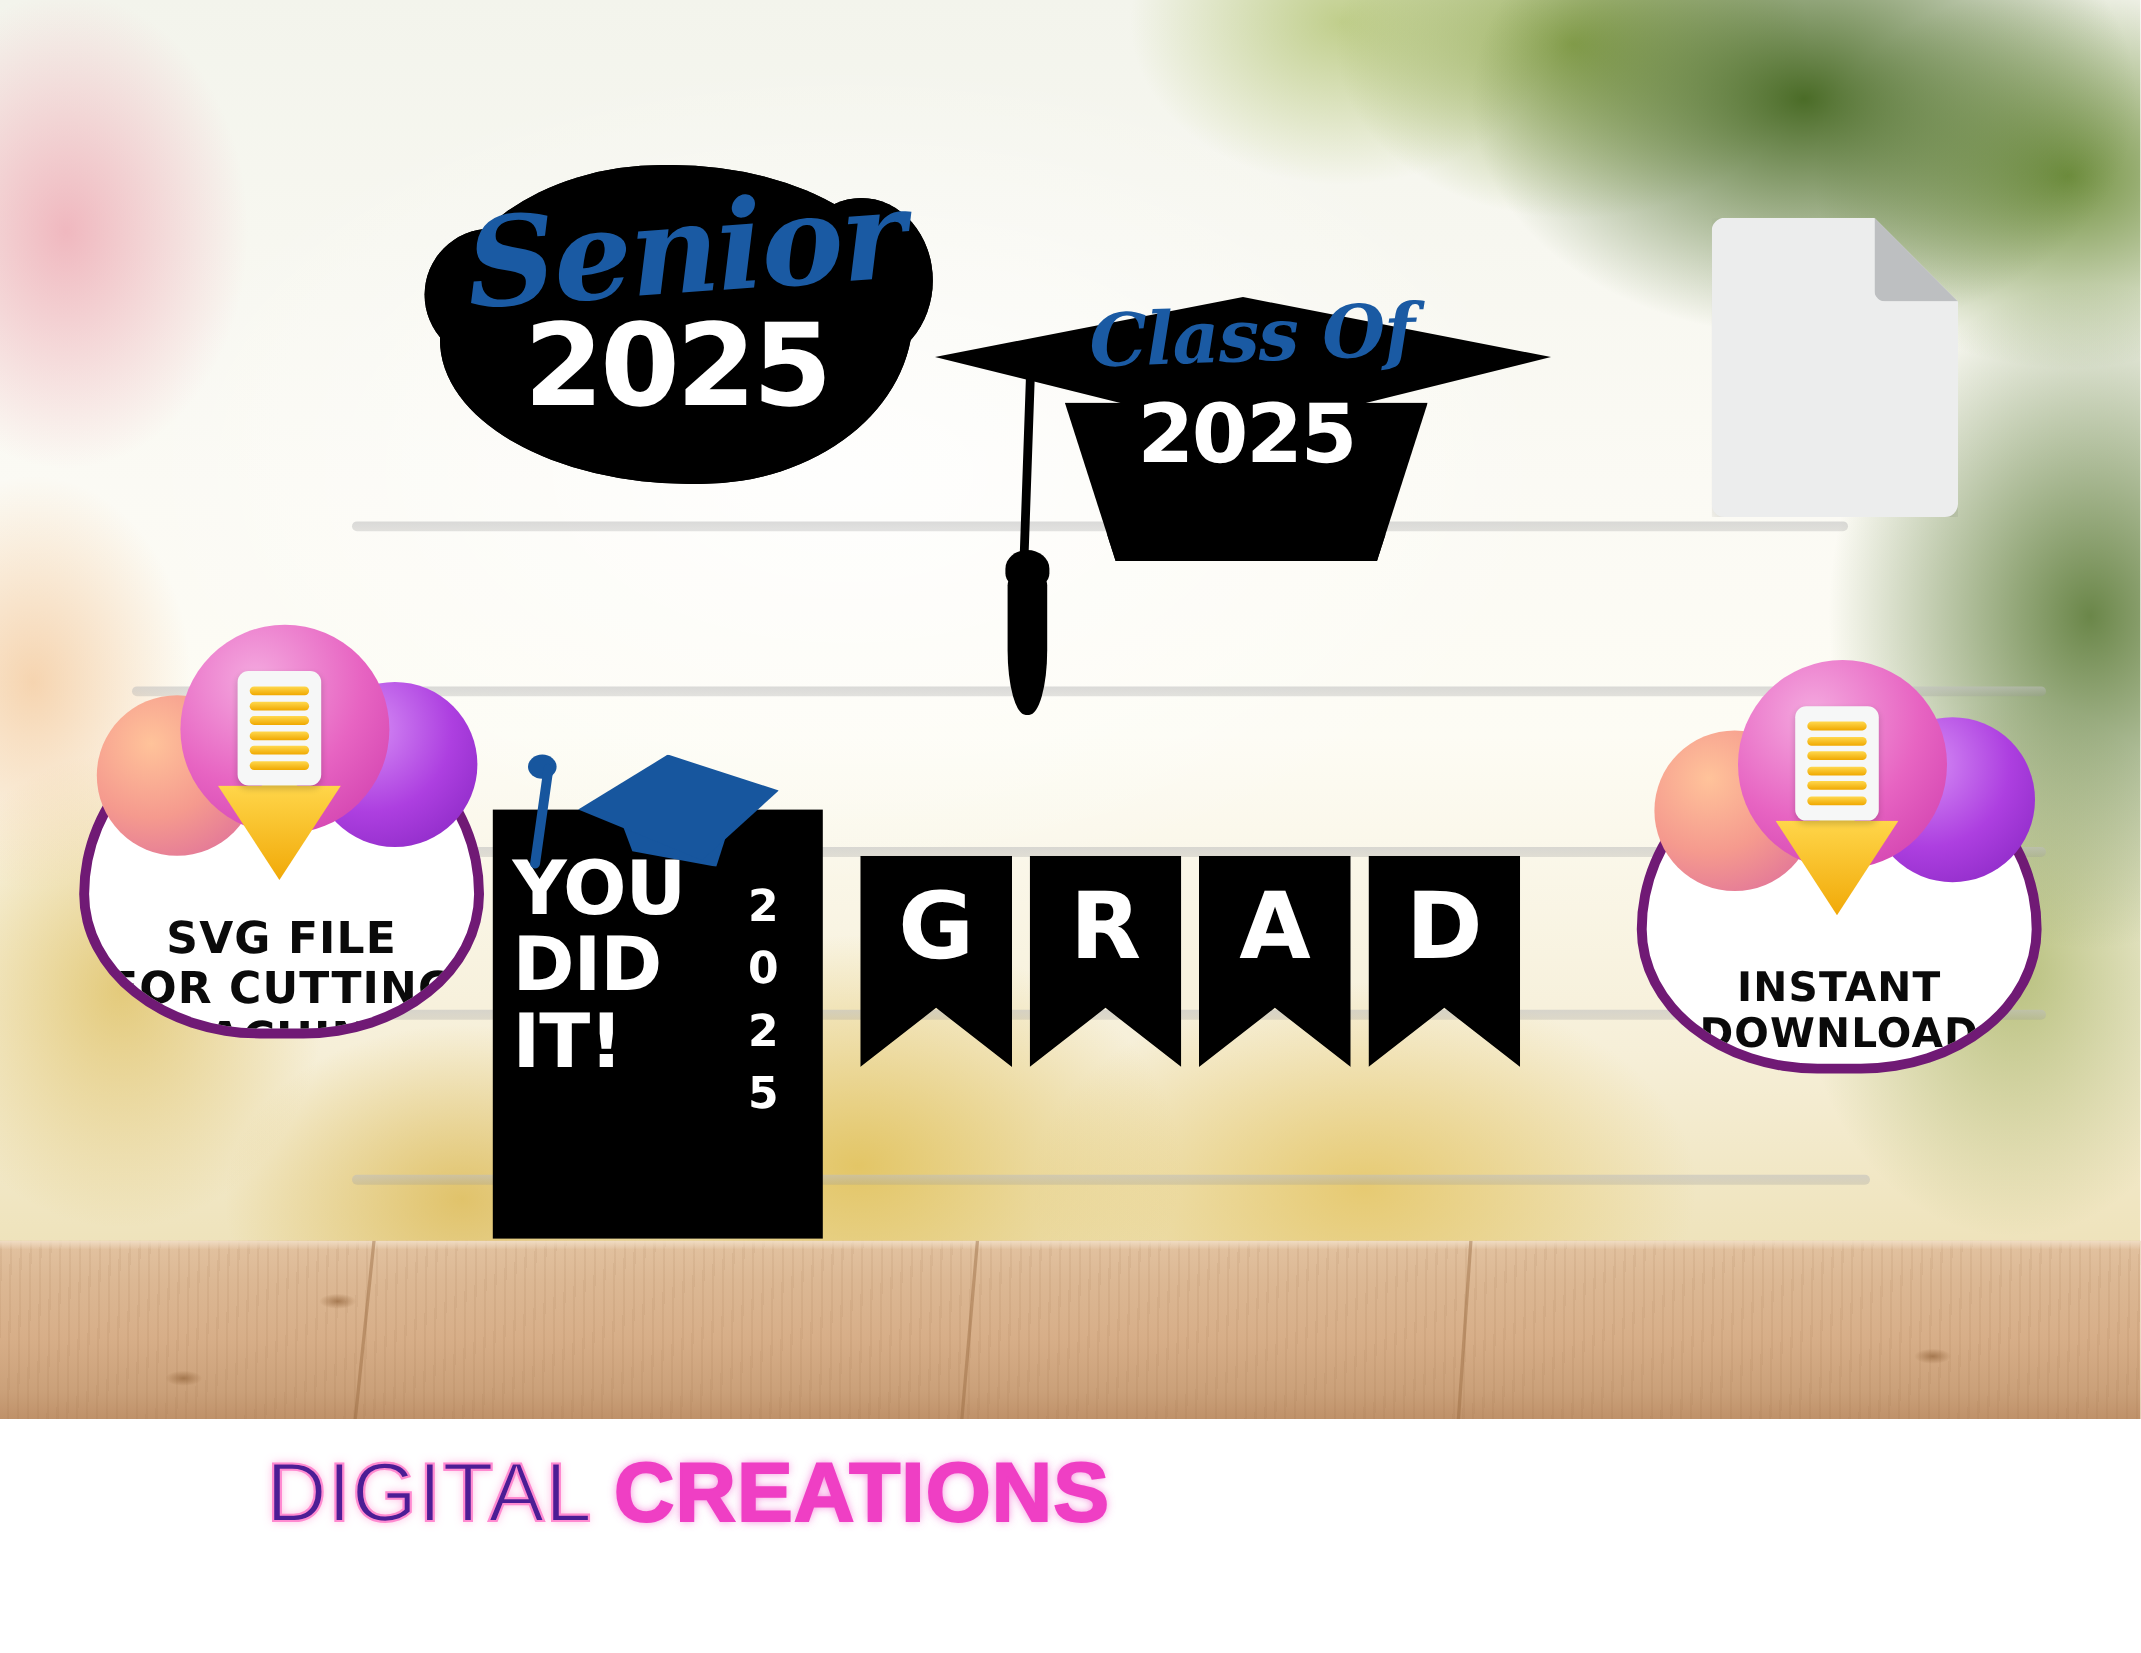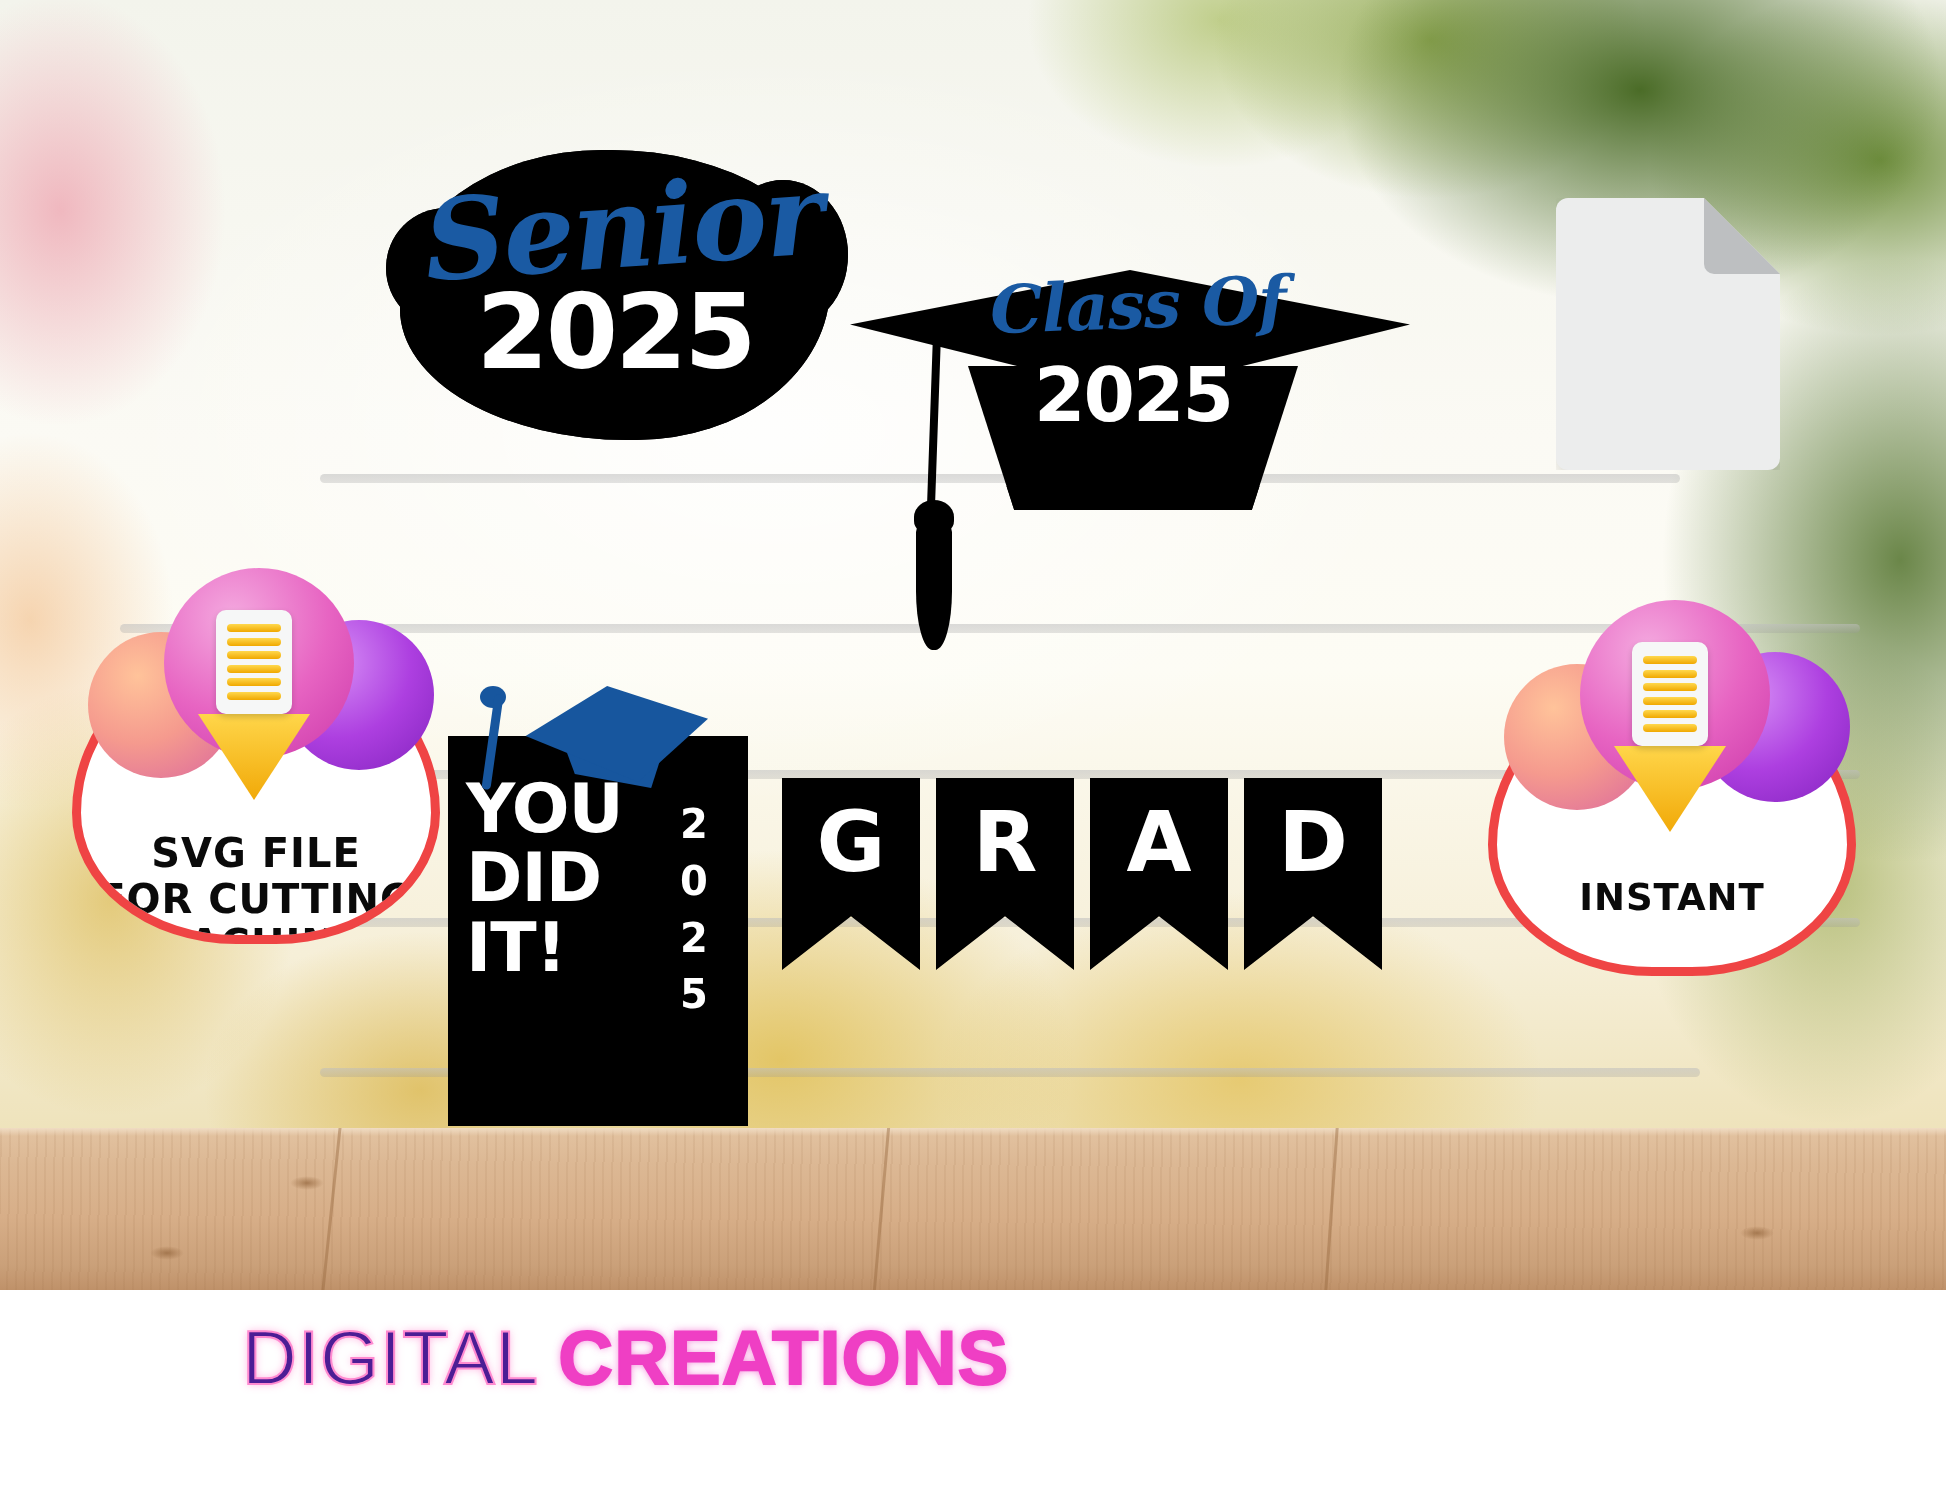--- a/index.html
+++ b/index.html
@@ -122,21 +122,21 @@
     background:#932b93; border-radius:12px; display:flex; align-items:center; justify-content:center;
     box-shadow: 0 6px 12px rgba(0,0,0,.18);
   }
   .svgfile .tag span { color:#fff; font-size:62px; font-weight:900; letter-spacing:0px;
     font-family:"DejaVu Sans", sans-serif; }
 
   
   .badge { position:absolute; width:368px; height:368px; }
   .badge .disc {
     position:absolute; left:0; top:74px; width:368px; height:294px;
-    background:#fff; border:9px solid #ef4444; border-radius:50% 50% 50% 50% / 62% 62% 50% 50%;
+    background:#fff; border:9px solid #701a75; border-radius:50% 50% 50% 50% / 62% 62% 50% 50%;
     overflow:hidden;
   }
   .badge .label {
     position:absolute; left:16px; right:16px; top:172px; text-align:center;
     color:#0a0a0a; font-weight:900; font-size:40px; line-height:1.14;
     font-family:"DejaVu Sans", sans-serif; letter-spacing:1px;
   }
   .badge .label.sm { font-size:37px; top:176px; }
 
   
@@ -274,20 +274,21 @@
         <i></i>
         <i></i>
       </div>
     </div>
   </div>
 
   <div class="badge" style="left:1488px; top:608px;">
     <div class="disc">
       <div class="label sm" style="top:186px;">
         <div>INSTANT</div>
+        <div>DOWNLOAD</div>
       </div>
     </div>
     <div class="cloud">
       <div class="puff left"></div>
       <div class="puff right"></div>
       <div class="puff mid"></div>
       <div class="arrow-stem"></div>
       <div class="arrow-head"></div>
       <div class="doc-mini">
         <i></i>

